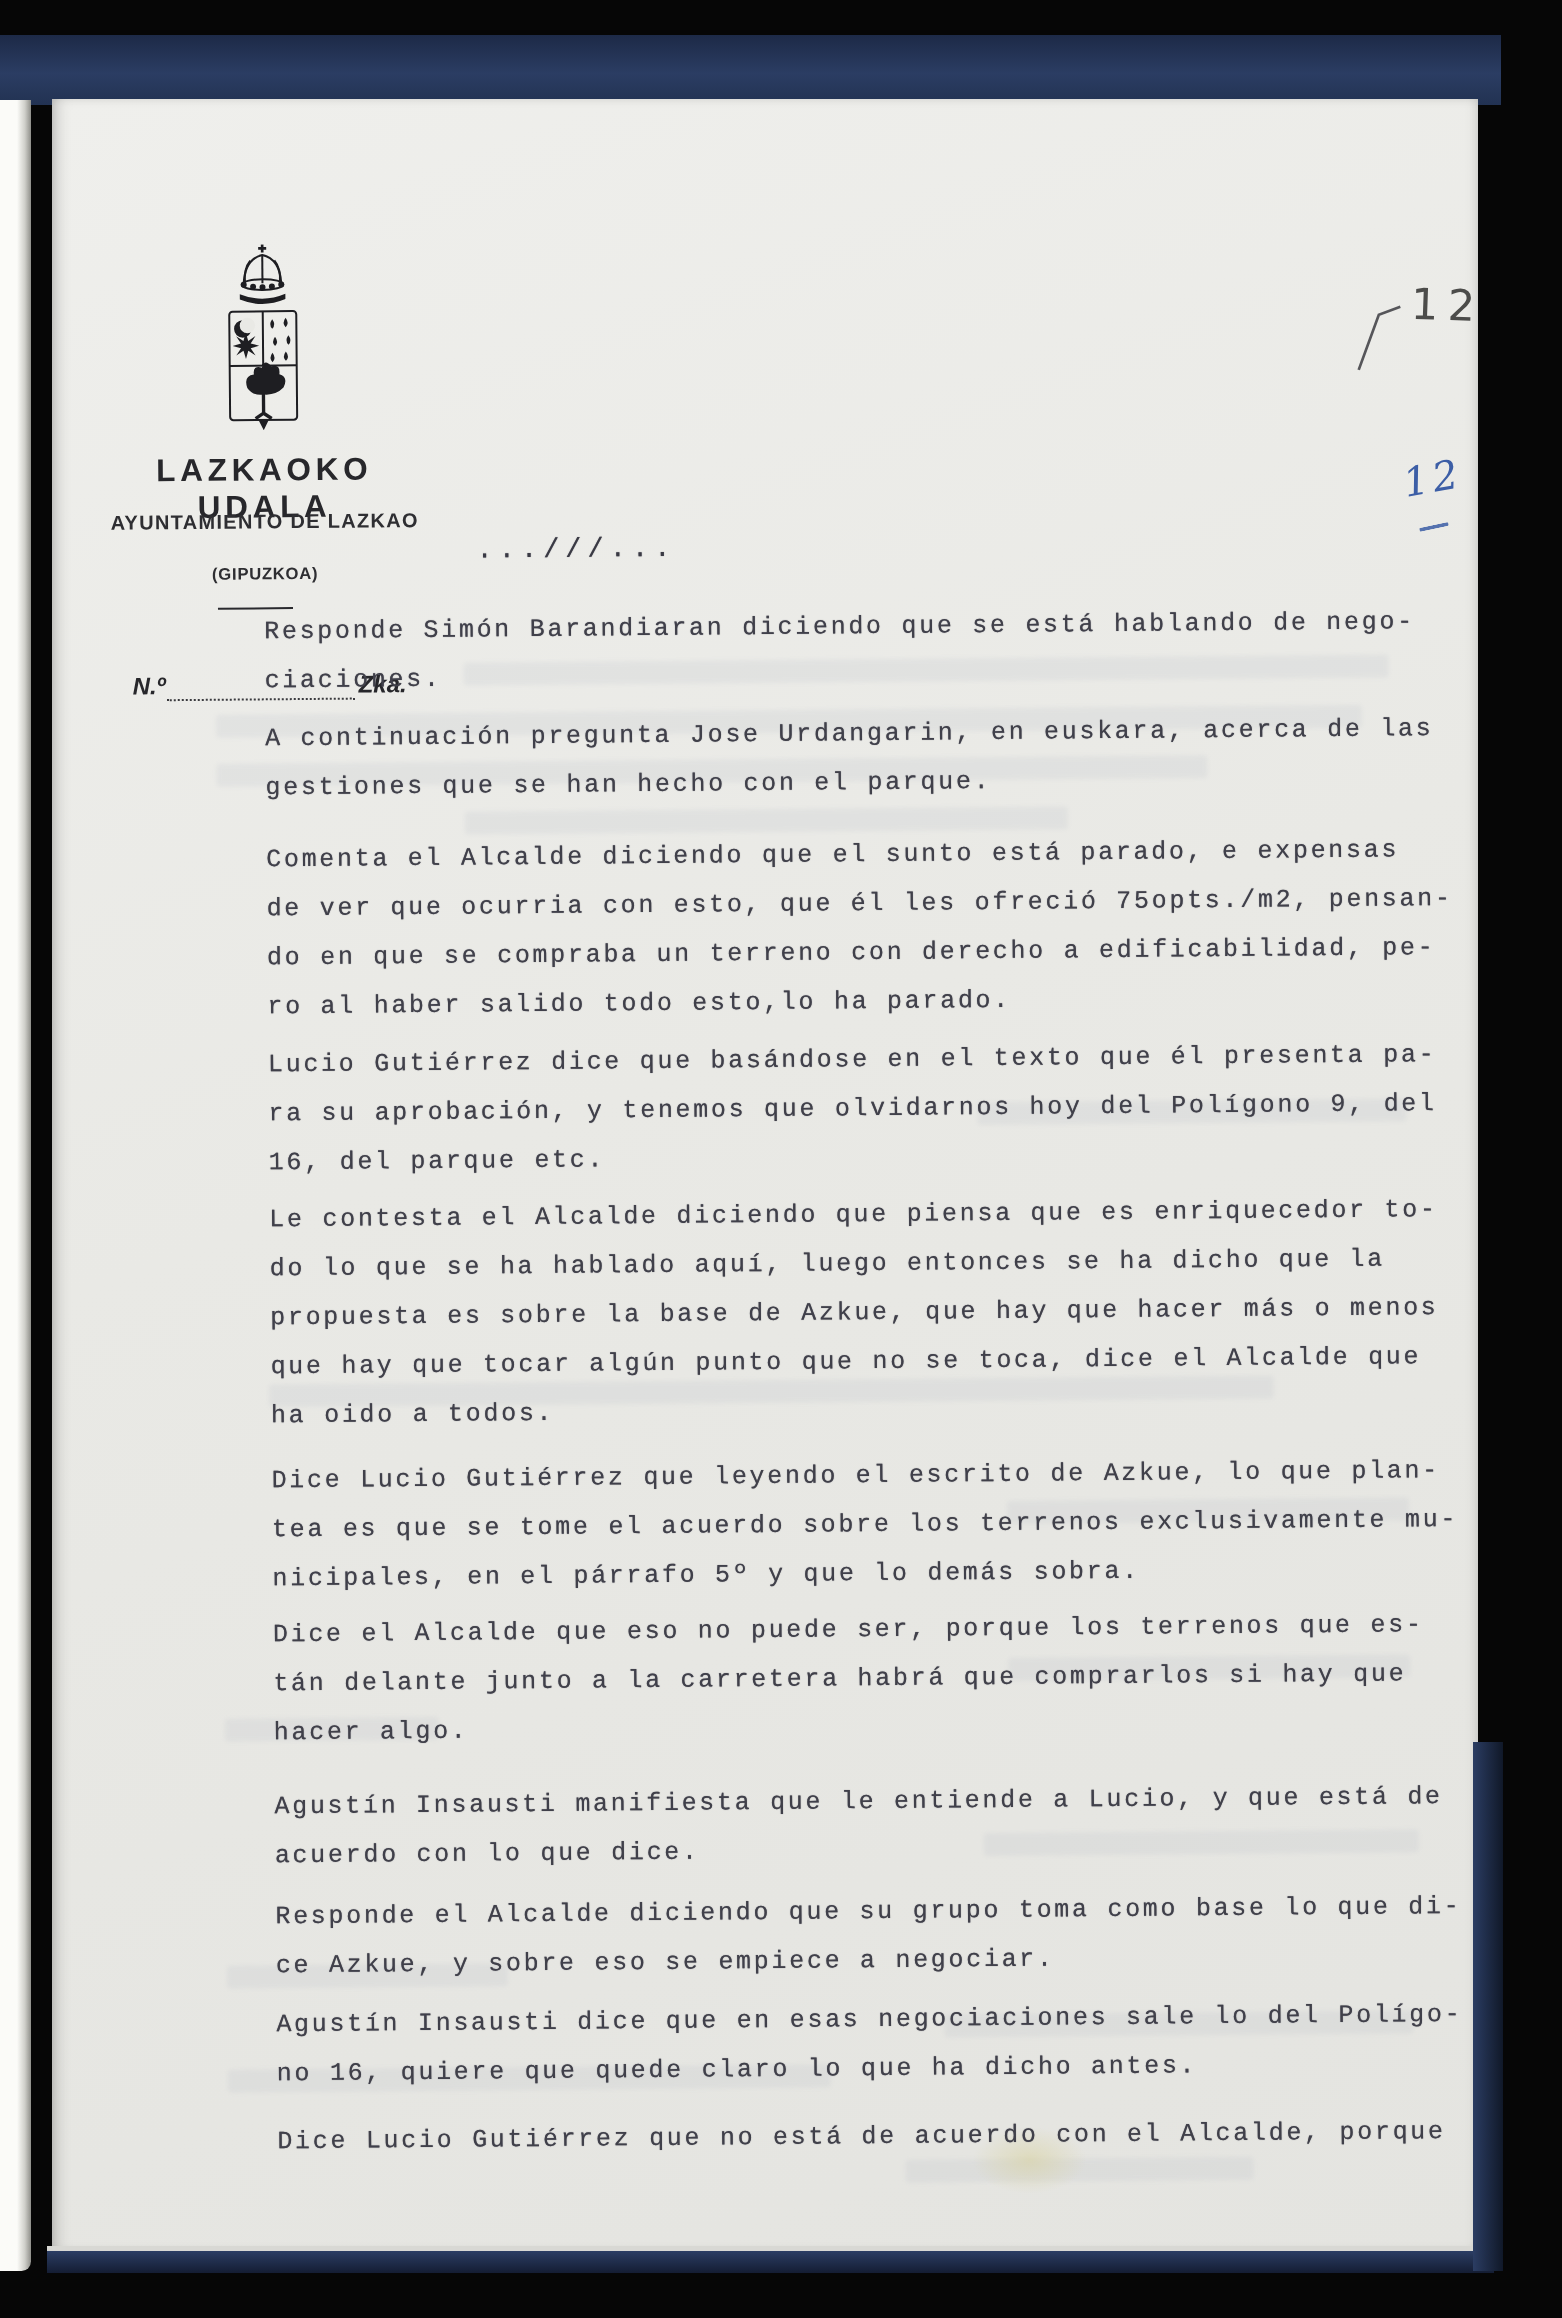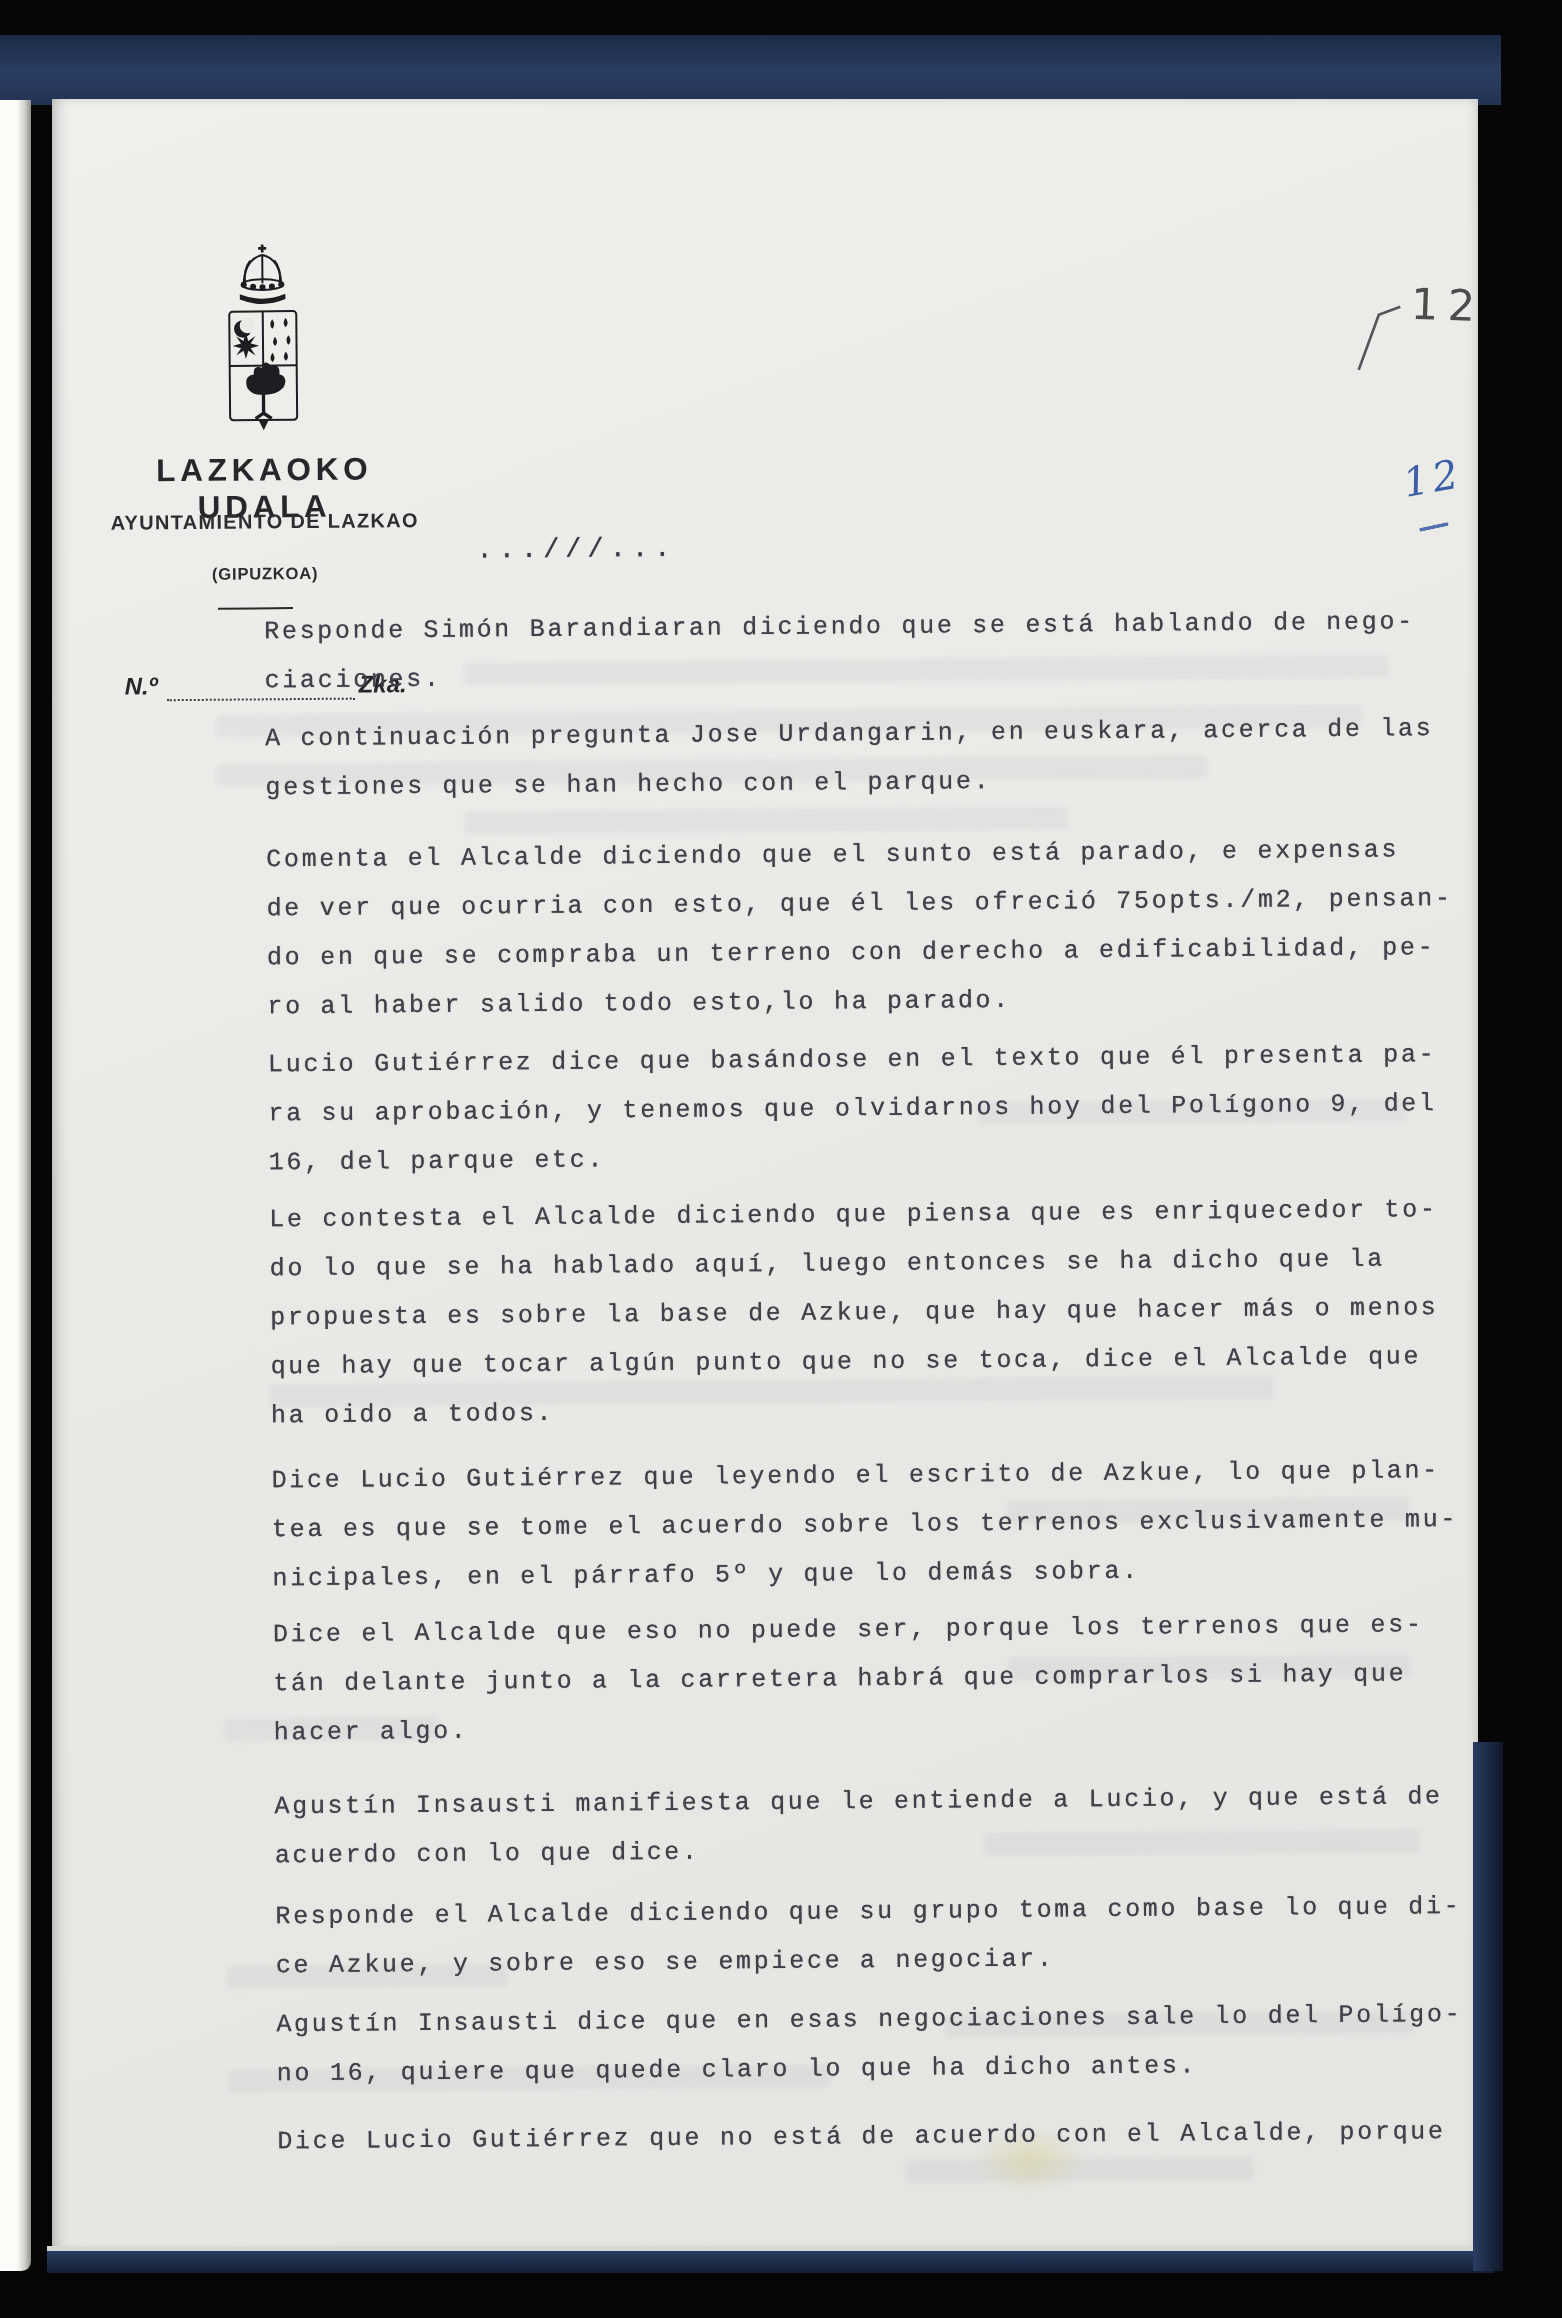--- a/index.html
+++ b/index.html
@@ -29,21 +29,21 @@
   .org1{position:absolute;left:40px;top:348px;width:355px;text-align:center;
       font-size:31.5px;font-weight:bold;letter-spacing:4.7px;color:#27272b;}
   .org2{position:absolute;left:40px;top:407px;width:355px;text-align:center;
       font-size:20px;font-weight:bold;letter-spacing:1.3px;color:#2e2e32;}
   .prov{position:absolute;left:40px;top:461px;width:355px;text-align:center;
       font-size:16.7px;font-weight:bold;letter-spacing:0.7px;color:#2e2e32;}
   .prov-rule{position:absolute;left:170px;top:504px;width:75px;height:0;
       border-top:2.7px solid #2a2a2e;}
   .numline{position:absolute;left:72px;top:568px;width:322px;height:40px;
       font-style:italic;font-weight:bold;color:#27272b;font-size:24px;}
-  .numline .lbl{position:absolute;left:4px;top:0;text-align:center;}
+  .numline .lbl{position:absolute;left:12px;top:0;text-align:center;}
   .numline .dots{position:absolute;left:46px;top:27px;width:188px;
       border-bottom:2.7px dotted #3a3a3e;}
   .numline .sfx{position:absolute;left:238px;top:0;}
 
   
   .typed{font-family:"Liberation Mono","DejaVu Sans Mono",monospace;
       color:#40404a;text-shadow:0 0 0.9px rgba(62,62,74,.75);}
   .para{position:absolute;left:216px;width:1206px;}
   .tline{font-size:25px;line-height:49px;letter-spacing:2.7px;white-space:pre;}
   .mark-top{position:absolute;left:429px;top:434px;font-size:27px;letter-spacing:6px;color:#3a3a44;}

